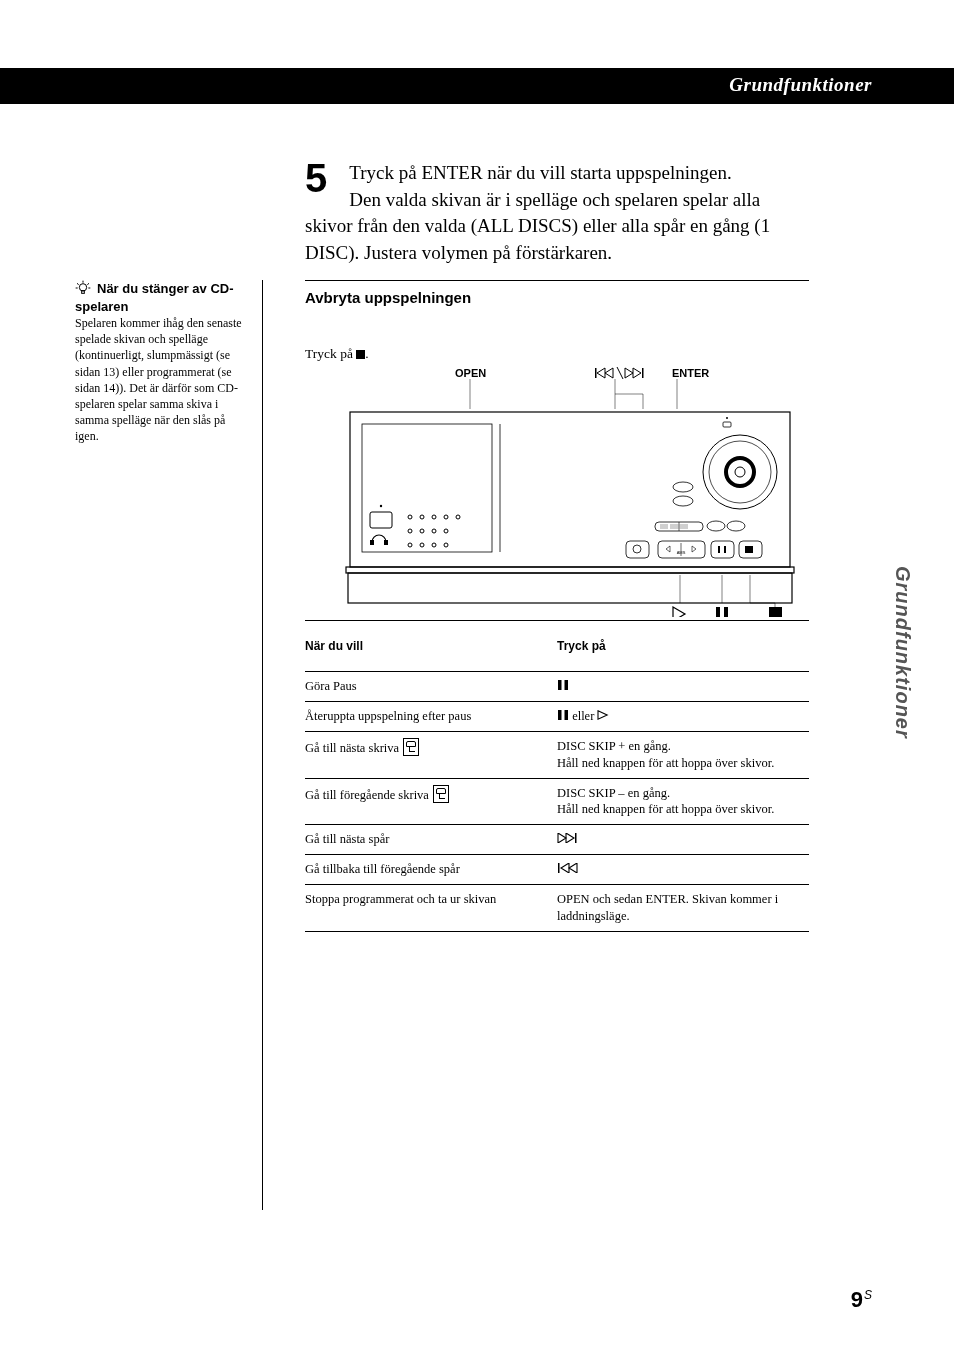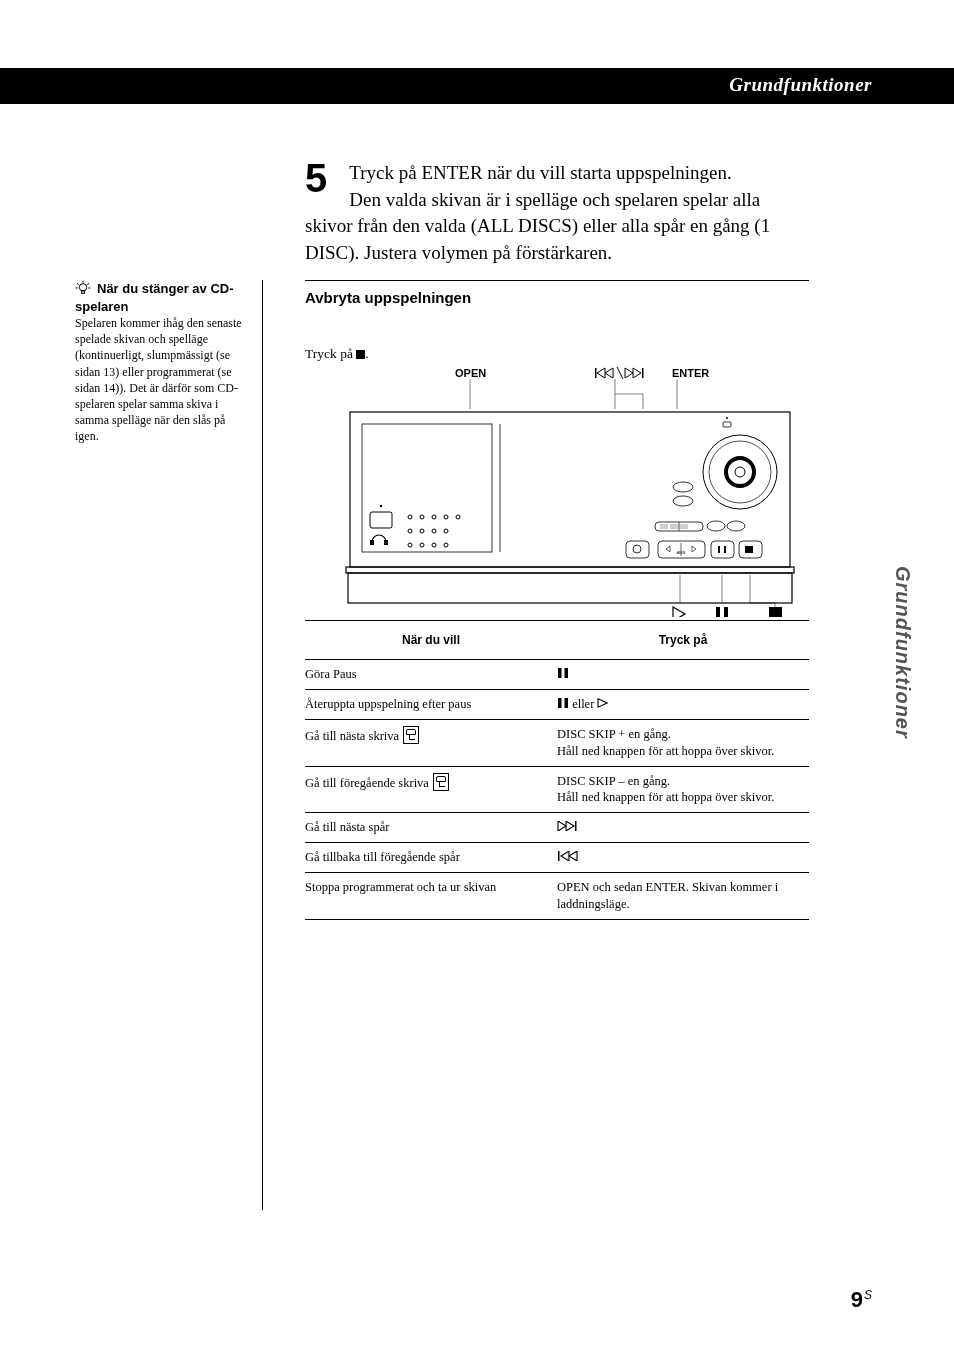--- a/index.html
+++ b/index.html
@@ -127,22 +127,22 @@
     left: 305px;
     top: 620px;
     width: 504px;
     font-size: 12.5px;
   }
   .tbl { width: 100%; border-collapse: collapse; }
   .tbl th {
     font-family: Arial, Helvetica, sans-serif;
     font-weight: bold;
     font-size: 12px;
-    text-align: center;
-    padding: 12px 0;
+    text-align: left;
+    padding: 18px 0;
     border-top: 1.5px solid #000;
     border-bottom: 1px solid #000;
   }
   .tbl td {
     padding: 6px 0;
     vertical-align: top;
     border-bottom: 0.5px solid #000;
     line-height: 1.35;
   }
   .tbl td:first-child { width: 50%; padding-right:8px;}

